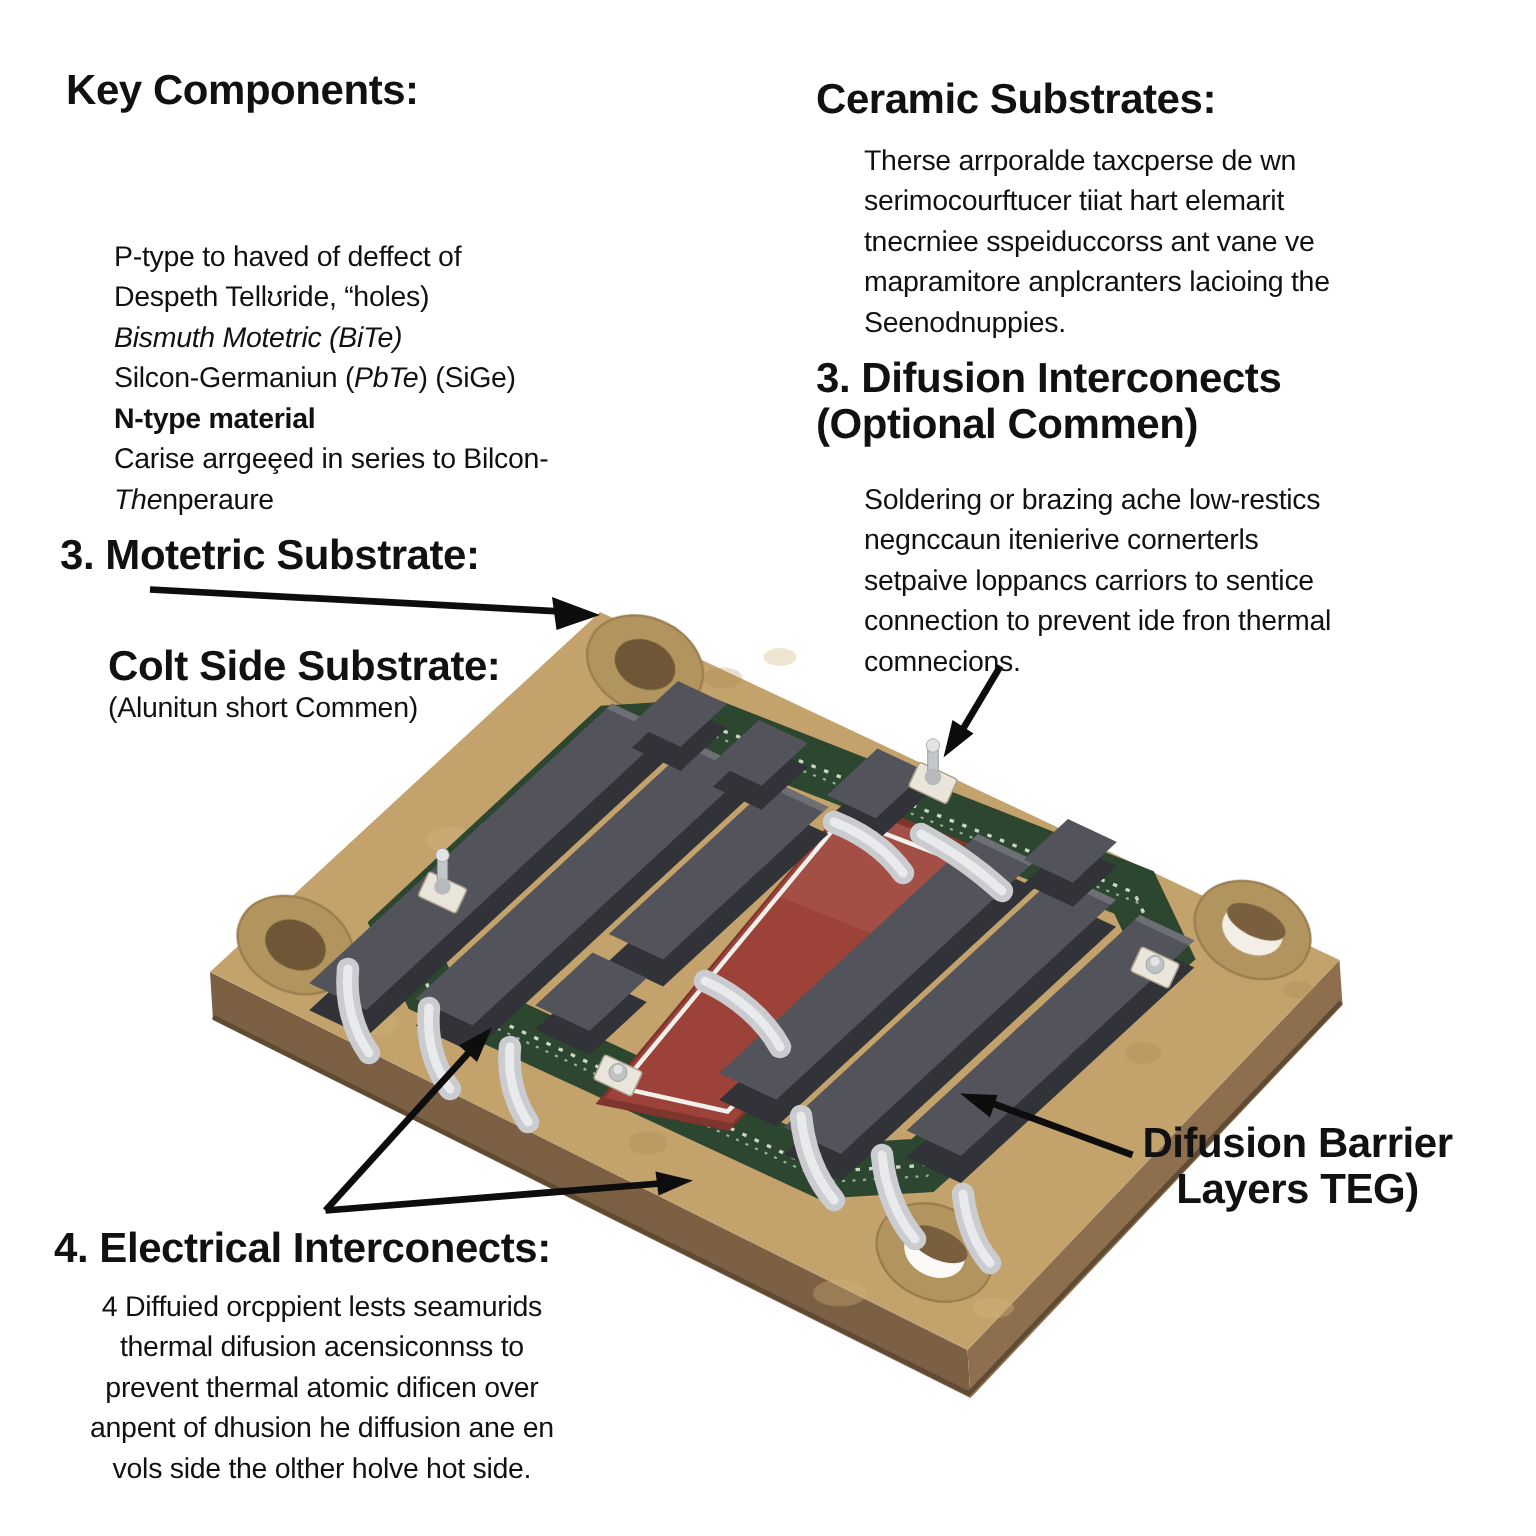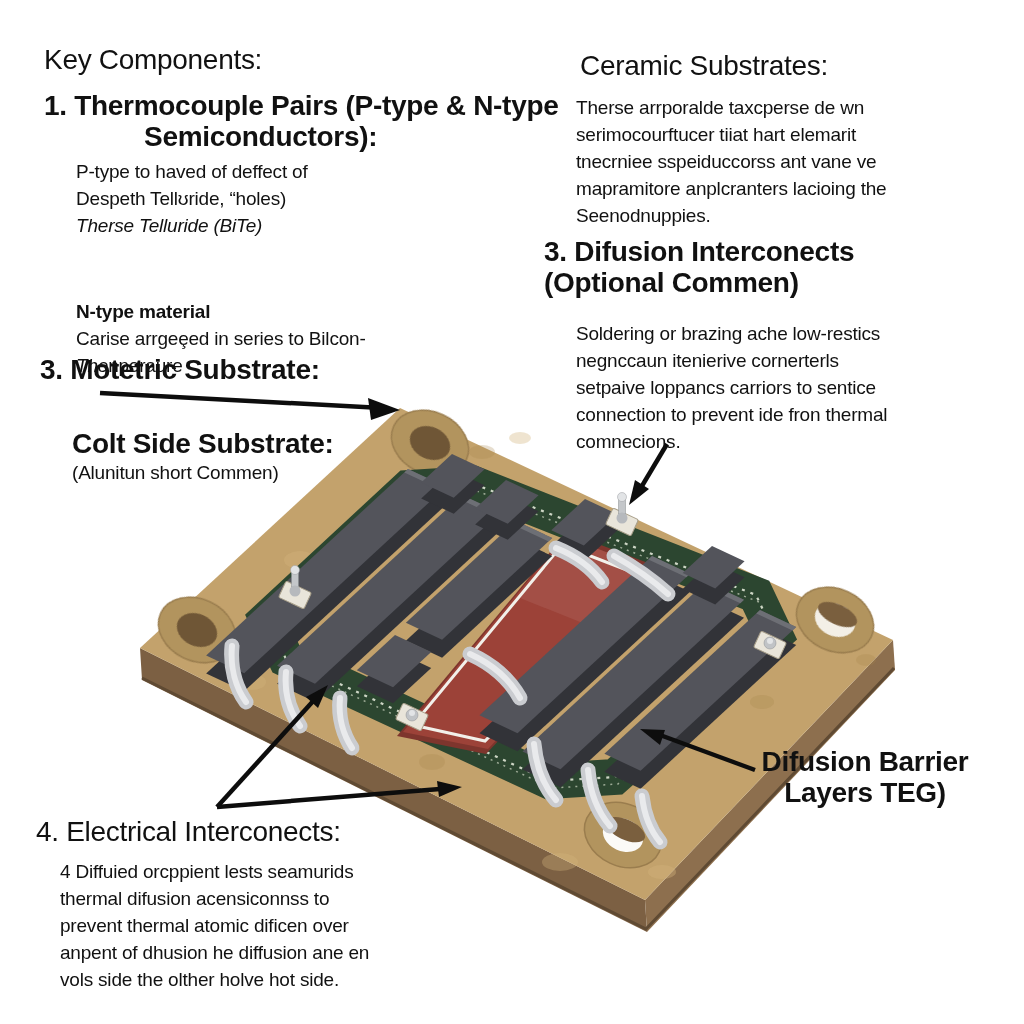--- a/index.html
+++ b/index.html
@@ -1,24 +1,24 @@
 <!DOCTYPE html>
 <html><head>
 <meta charset="utf-8">
 <style>
   html,body{margin:0;padding:0;background:#ffffff;}
   .stage{position:relative;width:1024px;height:1024px;overflow:hidden;background:#ffffff;
          font-family:"Liberation Sans","DejaVu Sans",sans-serif;color:#111111;}
   .board-svg{position:absolute;left:0;top:0;width:1024px;height:1024px;}
   .txt{position:absolute;white-space:nowrap;}
-  .h1{font-size:28px;font-weight:400;letter-spacing:-0.3px;}
+  .h1{font-size:28px;font-weight:700;letter-spacing:-0.3px;}
   .h2{font-size:28px;font-weight:700;letter-spacing:-0.3px;line-height:31px;}
   .body{font-size:19px;line-height:27px;letter-spacing:-0.2px;}
   .body .line{white-space:nowrap;}
-  .bold{font-weight:700;margin-top:32px;}
+  .bold{font-weight:700;}
   .it{font-style:italic;}
   .indent100{margin-left:100px;}
   .indent38{}
   .center{text-align:center;}
 </style>
 </head>
 <body>
 
 <div class="stage">
 
@@ -239,45 +239,42 @@
       </g>
       <g>
         <line x1="755" y1="770" x2="660" y2="735"></line>
         <polygon points="640,729 665,730 660,745" stroke="none" fill="#0d0d0d"></polygon>
       </g>
     </g>
   </svg>
 
   <div class="txt h1" style="left:44px;top:44px;">Key Components:</div>
 
-  <div class="txt h2" style="left:44px;top:90px;">
-    <div>1. Thermocouple Pairs (P-type &amp; N-type</div>
-    <div class="indent100">Semiconductors):</div>
-  </div>
 
   <div class="txt body" style="left:76px;top:158px;">
     <div class="line">P-type to haved of deffect of</div>
     <div class="line">Despeth Tellʊride, “holes)</div>
-    <div class="line it">Therse Telluride (BiTe)</div>
+    <div class="line it">Bismuth Motetric (BiTe)</div>
+    <div class="line"><span>Silcon-Germaniun (</span><span class="it">PbTe</span><span>) (SiGe)</span></div>
   </div>
 
   <div class="txt body" style="left:76px;top:266px;">
     <div class="line bold">N-type material</div>
     <div class="line">Carise arrgeȩed in series to Bilcon-</div>
     <div class="line"><span class="it">The</span><span>nperaure</span></div>
   </div>
 
   <div class="txt h2" style="left:40px;top:354px;">3. Motetric Substrate:</div>
 
   <div class="txt" style="left:72px;top:428px;">
     <div class="h2">Colt Side Substrate:</div>
     <div class="body">(Alunitun short Commen)</div>
   </div>
 
-  <div class="txt h1" style="left:580px;top:50px;">Ceramic Substrates:</div>
+  <div class="txt h1" style="left:544px;top:50px;">Ceramic Substrates:</div>
 
   <div class="txt body" style="left:576px;top:94px;">
     <div class="line">Therse arrporalde taxcperse de wn</div>
     <div class="line">serimocourftucer tiiat hart elemarit</div>
     <div class="line">tnecrniee sspeiduccorss ant vane ve</div>
     <div class="line">mapramitore anplcranters lacioing the</div>
     <div class="line">Seenodnuppies.</div>
   </div>
 
   <div class="txt h2" style="left:544px;top:236px;">
@@ -293,21 +290,21 @@
   <div class="txt body" style="left:576px;top:320px;">
     <div class="line">Soldering or brazing ache low-restics</div>
     <div class="line">negnccaun itenierive cornerterls</div>
     <div class="line">setpaive loppancs carriors to sentice</div>
     <div class="line">connection to prevent ide fron thermal</div>
     <div class="line">comnecions.</div>
   </div>
 
   <div class="txt h1" style="left:36px;top:816px;">4. Electrical Interconects:</div>
 
-  <div class="txt body" style="left:60px;top:858px;">
+  <div class="txt body" style="left:60px;top:858px;text-align:center;">
     <div class="line">4 Diffuied orcppient lests seamurids</div>
     <div class="line">thermal difusion acensiconnss to</div>
     <div class="line">prevent thermal atomic dificen over</div>
     <div class="line">anpent of dhusion he diffusion ane en</div>
     <div class="line">vols side the olther holve hot side.</div>
   </div>
 
 </div>
 
 </body></html>

